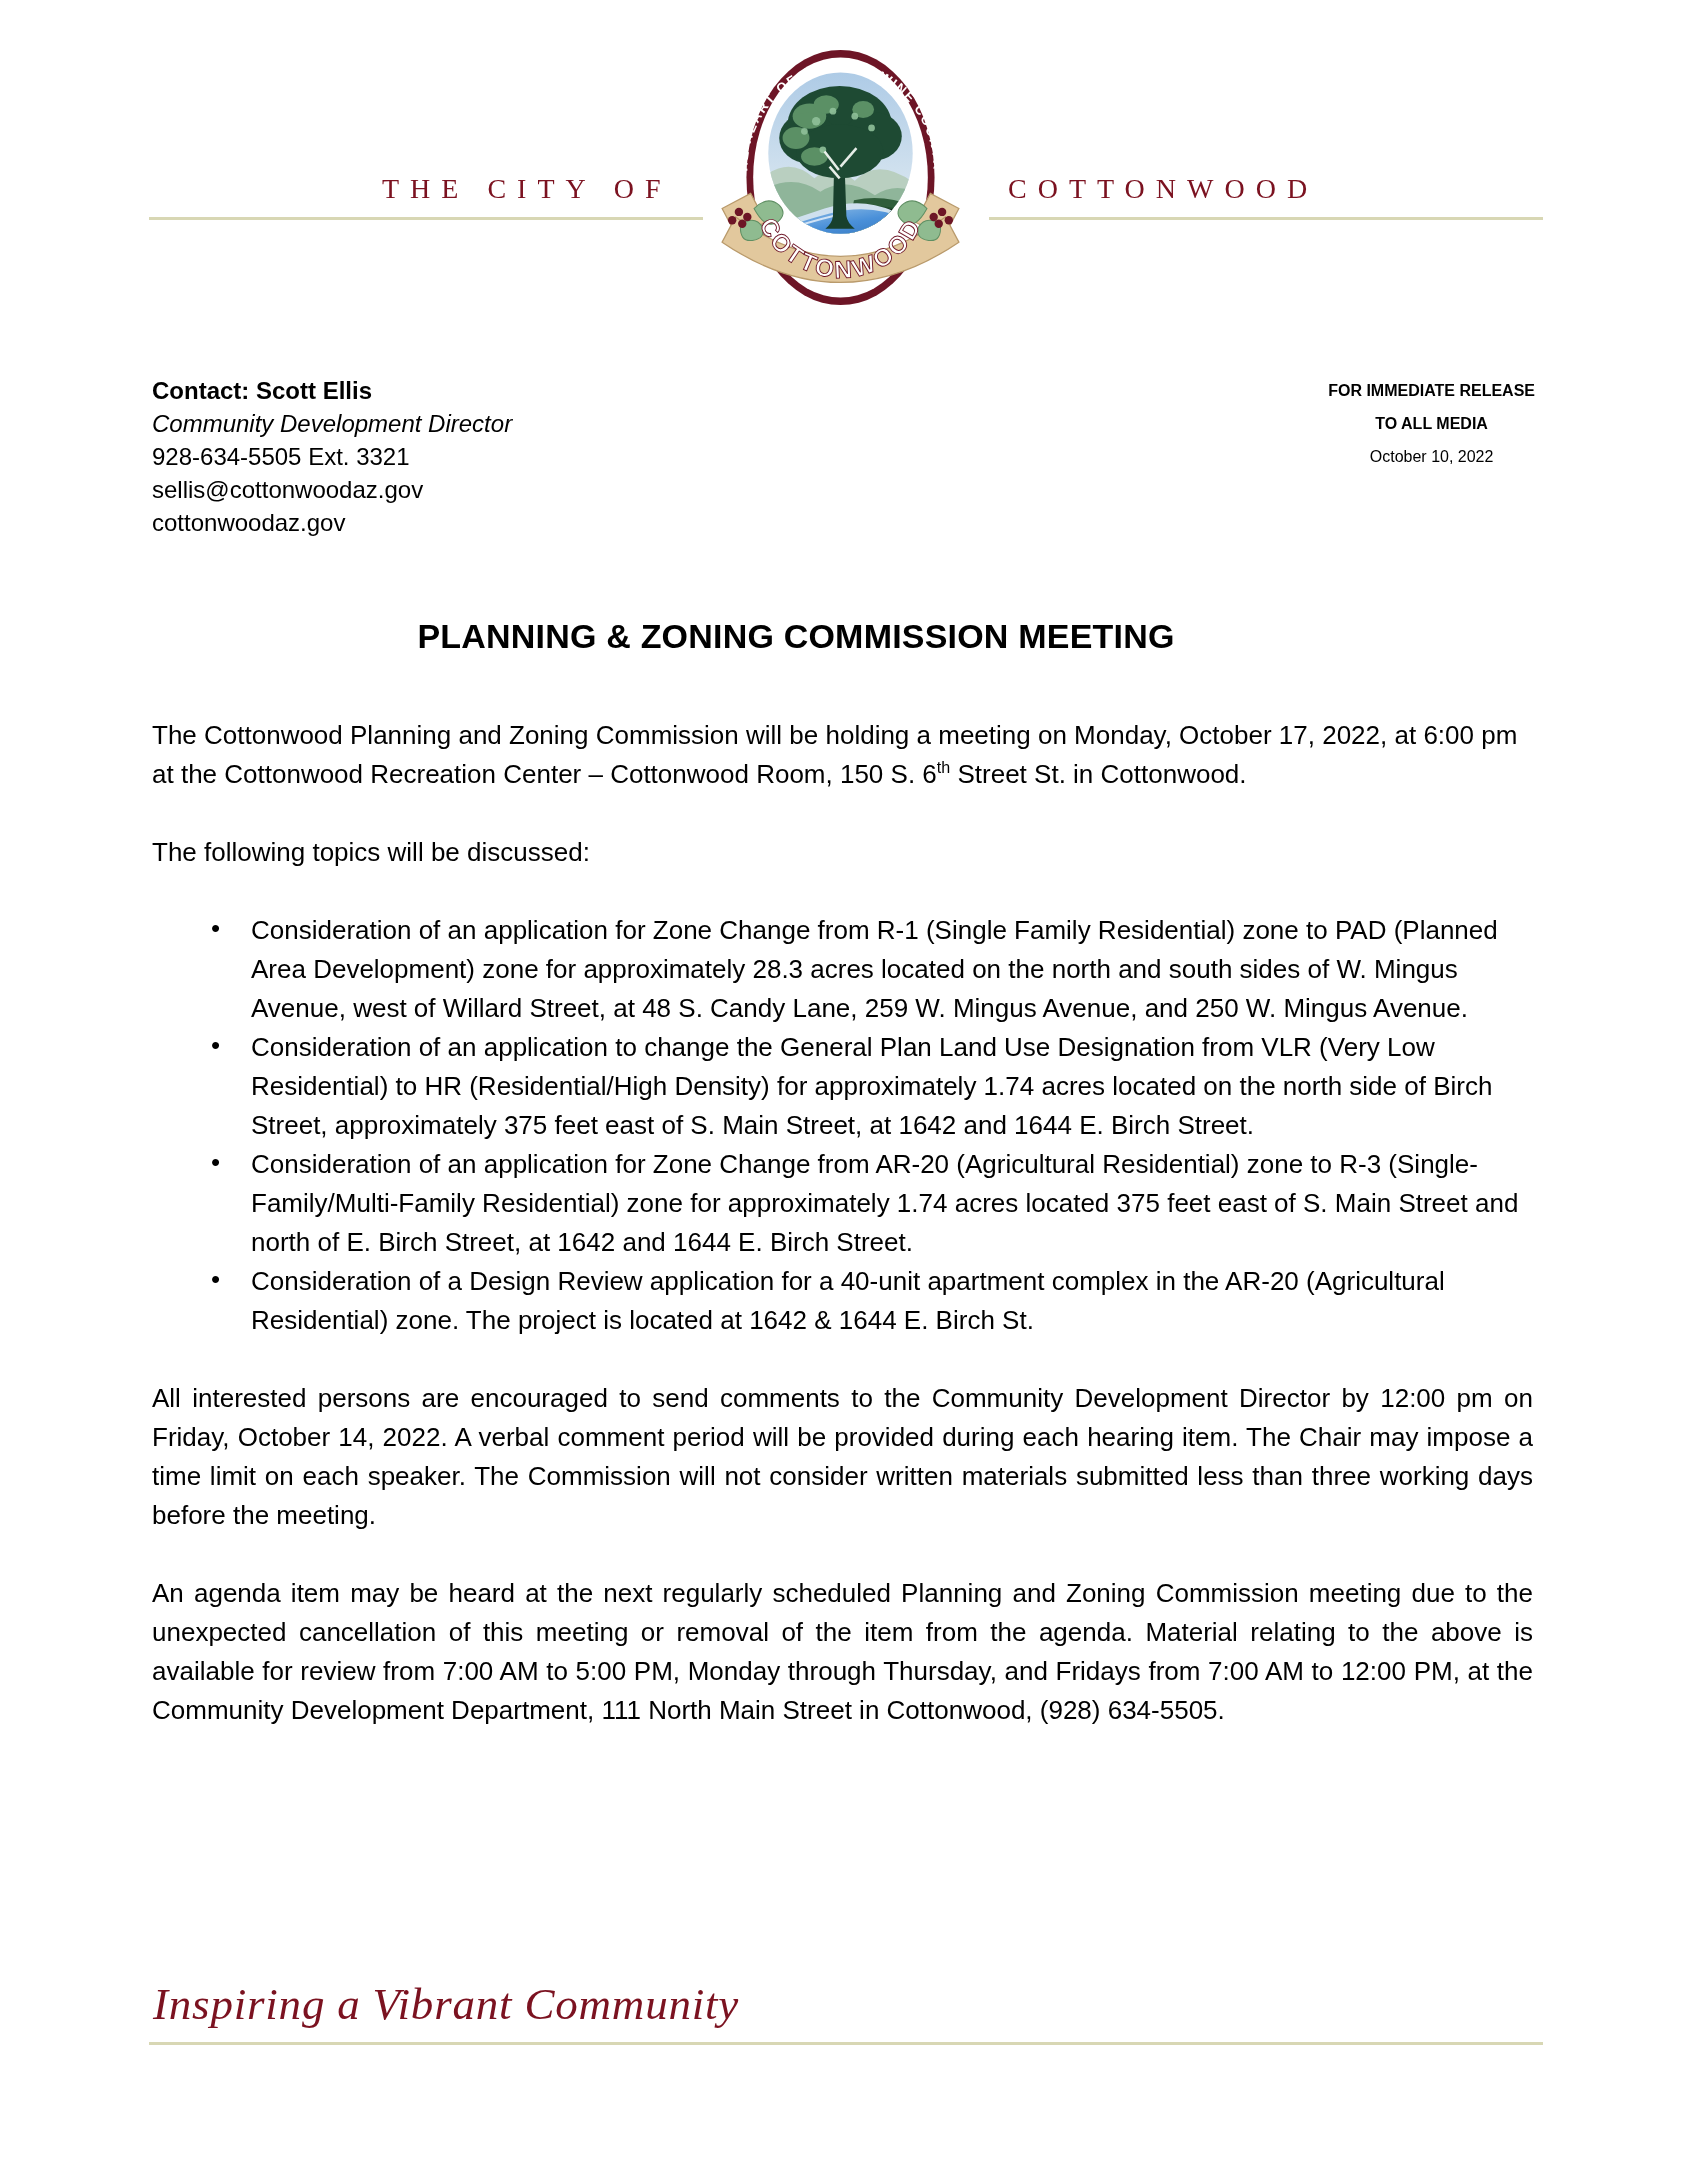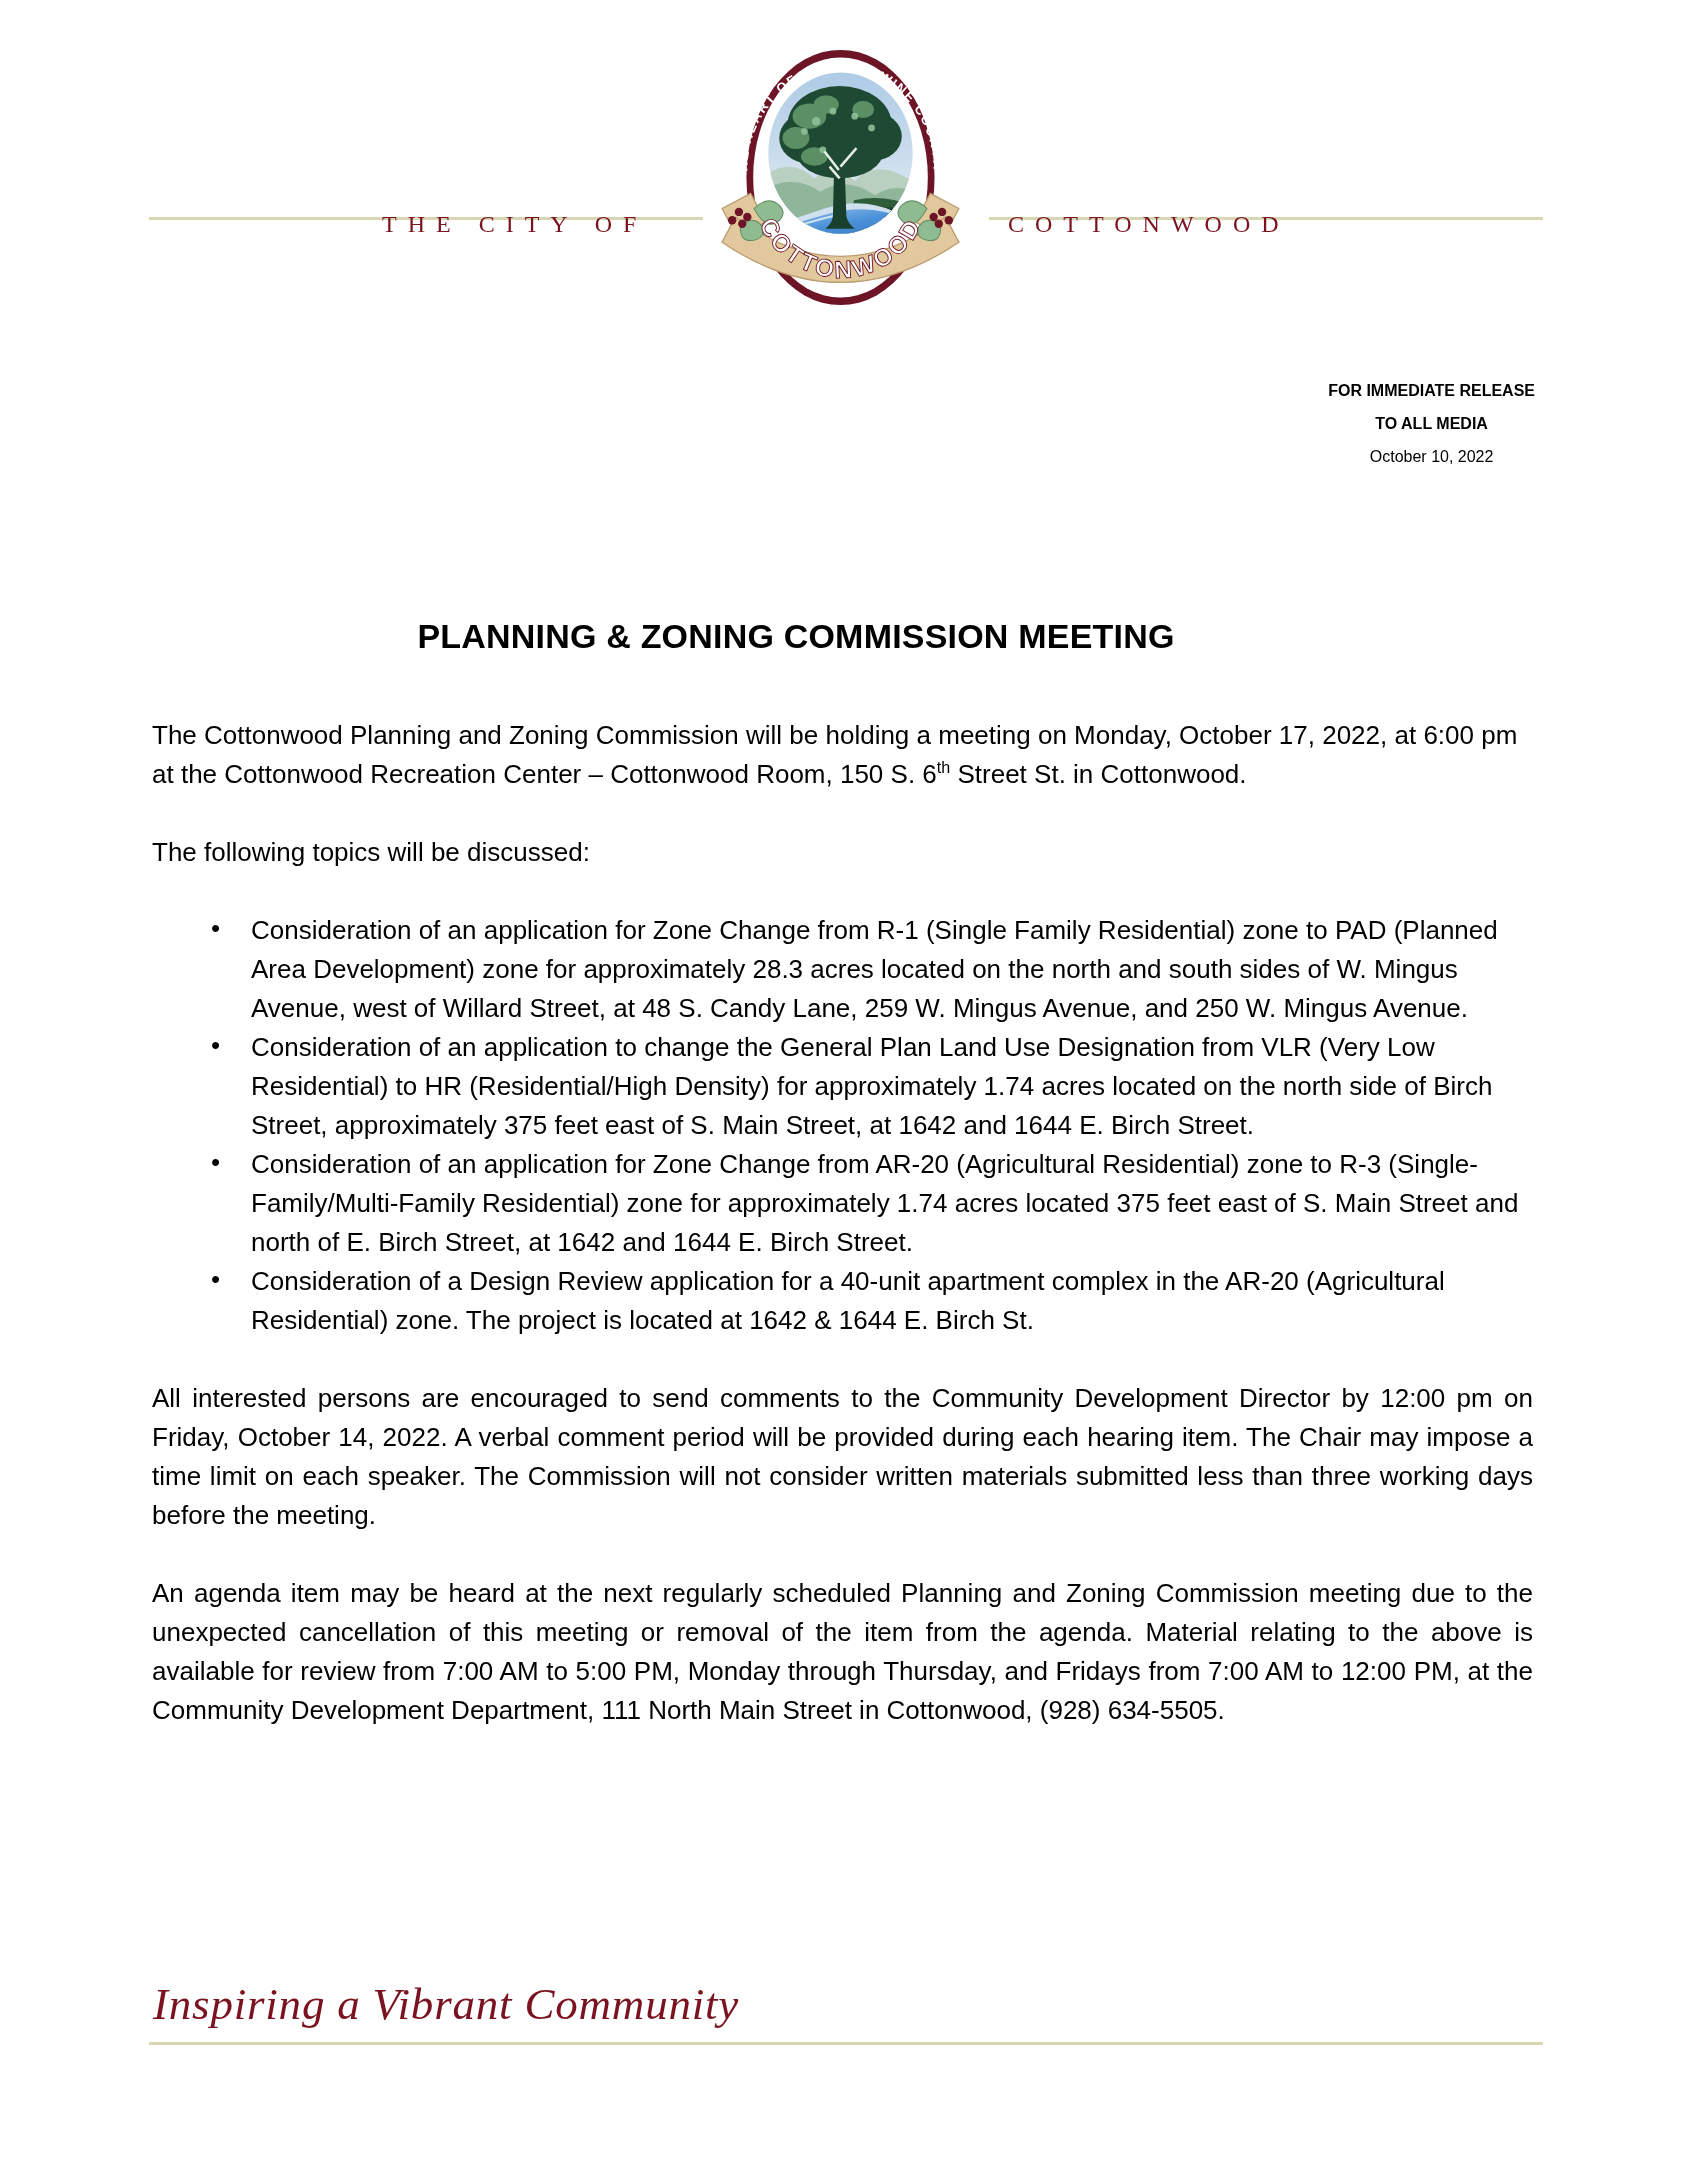--- a/index.html
+++ b/index.html
@@ -38,26 +38,25 @@
     height: 2.5px;
     background: #d8d7b4;
   }
   .header-rule-left  { left: 149px;  width: 554px; }
   .header-rule-right { left: 989px; width: 554px; }
 
   .header-word {
     position: absolute;
     top: 173px;
     font-family: "Liberation Serif", serif;
-    font-size: 24px;
+    font-size: 28px;
     letter-spacing: 11px;
     color: #7b1220;
     font-weight: 400;
     white-space: nowrap;
-    margin-top: 38px;
   }
   .header-word.left  { left: 382px; }
   .header-word.right { left: 1008px; }
 
   .seal {
     position: absolute;
     left: 707px;
     top: 44px;
     width: 267px;
     height: 267px;
@@ -287,20 +286,27 @@
             <circle cx="276" cy="214" r="5"></circle>
         </g>
 
         <text font-family="Liberation Sans, sans-serif" font-size="29" font-weight="bold" fill="#ffffff" stroke="#6d1526" stroke-width="1.1" letter-spacing="3">
           <textPath href="#bannerpath" startOffset="50%" text-anchor="middle">COTTONWOOD</textPath>
         </text>
       </svg>
     </div>
   </div>
 
+  <div class="contact-block">
+    <div class="contact-line name">Contact: Scott Ellis</div>
+    <div class="contact-line title">Community Development Director</div>
+    <div class="contact-line">928-634-5505 Ext. 3321</div>
+    <div class="contact-line">sellis@cottonwoodaz.gov</div>
+    <div class="contact-line">cottonwoodaz.gov</div>
+  </div>
 
   <div class="release-block">
     <div class="release-line bold">FOR IMMEDIATE RELEASE</div>
     <div class="release-line bold">TO ALL MEDIA</div>
     <div class="release-line">October 10, 2022</div>
   </div>
 
   <div class="doc-title">PLANNING &amp; ZONING COMMISSION MEETING</div>
 
   <div class="body-area">

